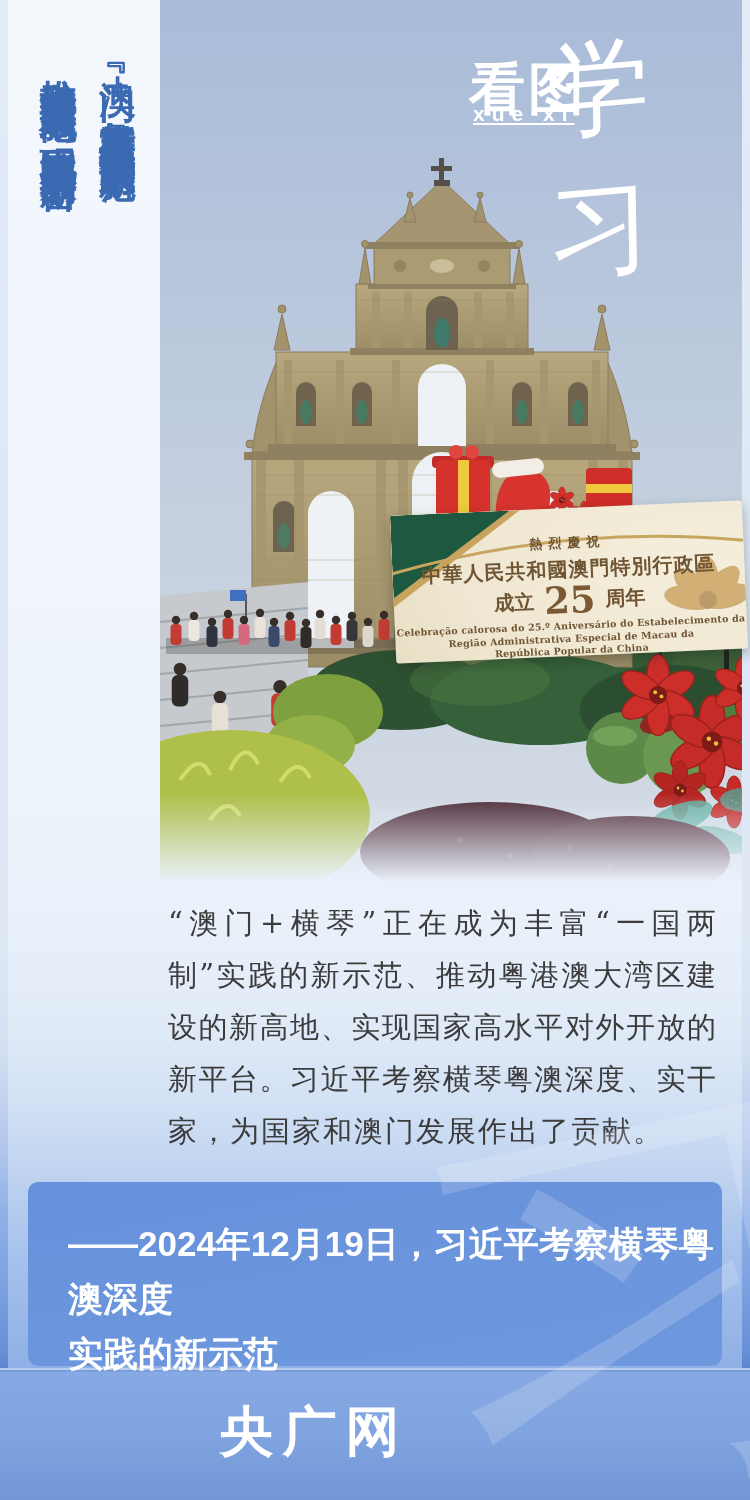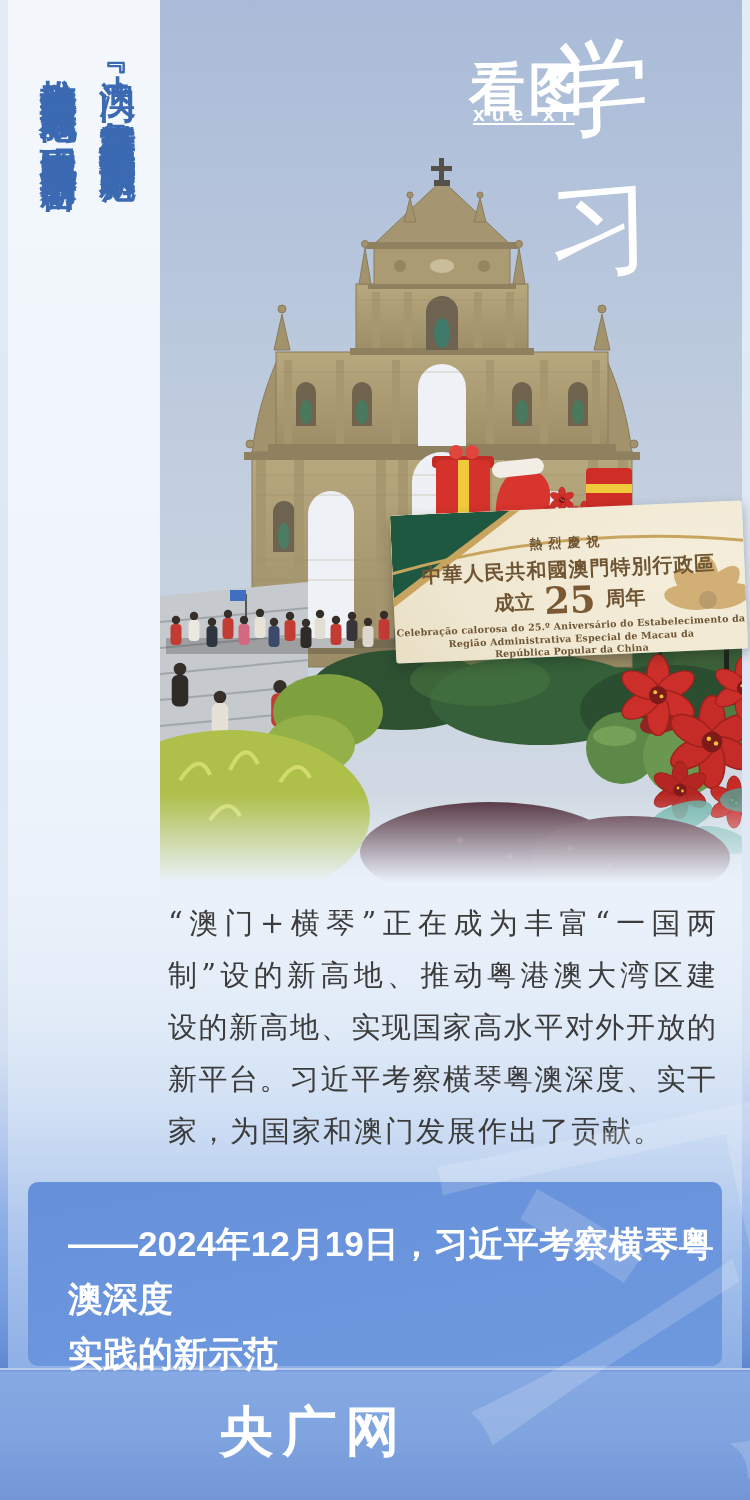--- a/index.html
+++ b/index.html
@@ -364,21 +364,21 @@
     <div class="brand-script">学习</div>
   </div>
 
   <div class="vhead z2" style="color:#3b6ab3">
     <div class="vcol">『澳门＋横琴』正在成为丰富『一国两制』实践的新示范</div>
     <div class="vcol">推动粤港澳大湾区建设的新高地　实现国家高水平对外开放的新平台</div>
   </div>
 
   <div class="quote z2">
     <div class="qline">“澳门+横琴”正在成为丰富“一国两</div>
-    <div class="qline">制”设的新高地、推动粤港澳大湾区建</div>
+    <div class="qline">制”实践的新示范、推动粤港澳大湾区建</div>
     <div class="qline">设的新高地、实现国家高水平对外开放的</div>
     <div class="qline">新平台。习近平考察横琴粤澳深度、实干</div>
     <div class="qline last">家，为国家和澳门发展作出了贡献。</div>
   </div>
 
   <div class="attr z3">
     <div>——2024年12月19日，习近平考察横琴粤澳深度</div>
     <div>实践的新示范</div>
   </div>
 

